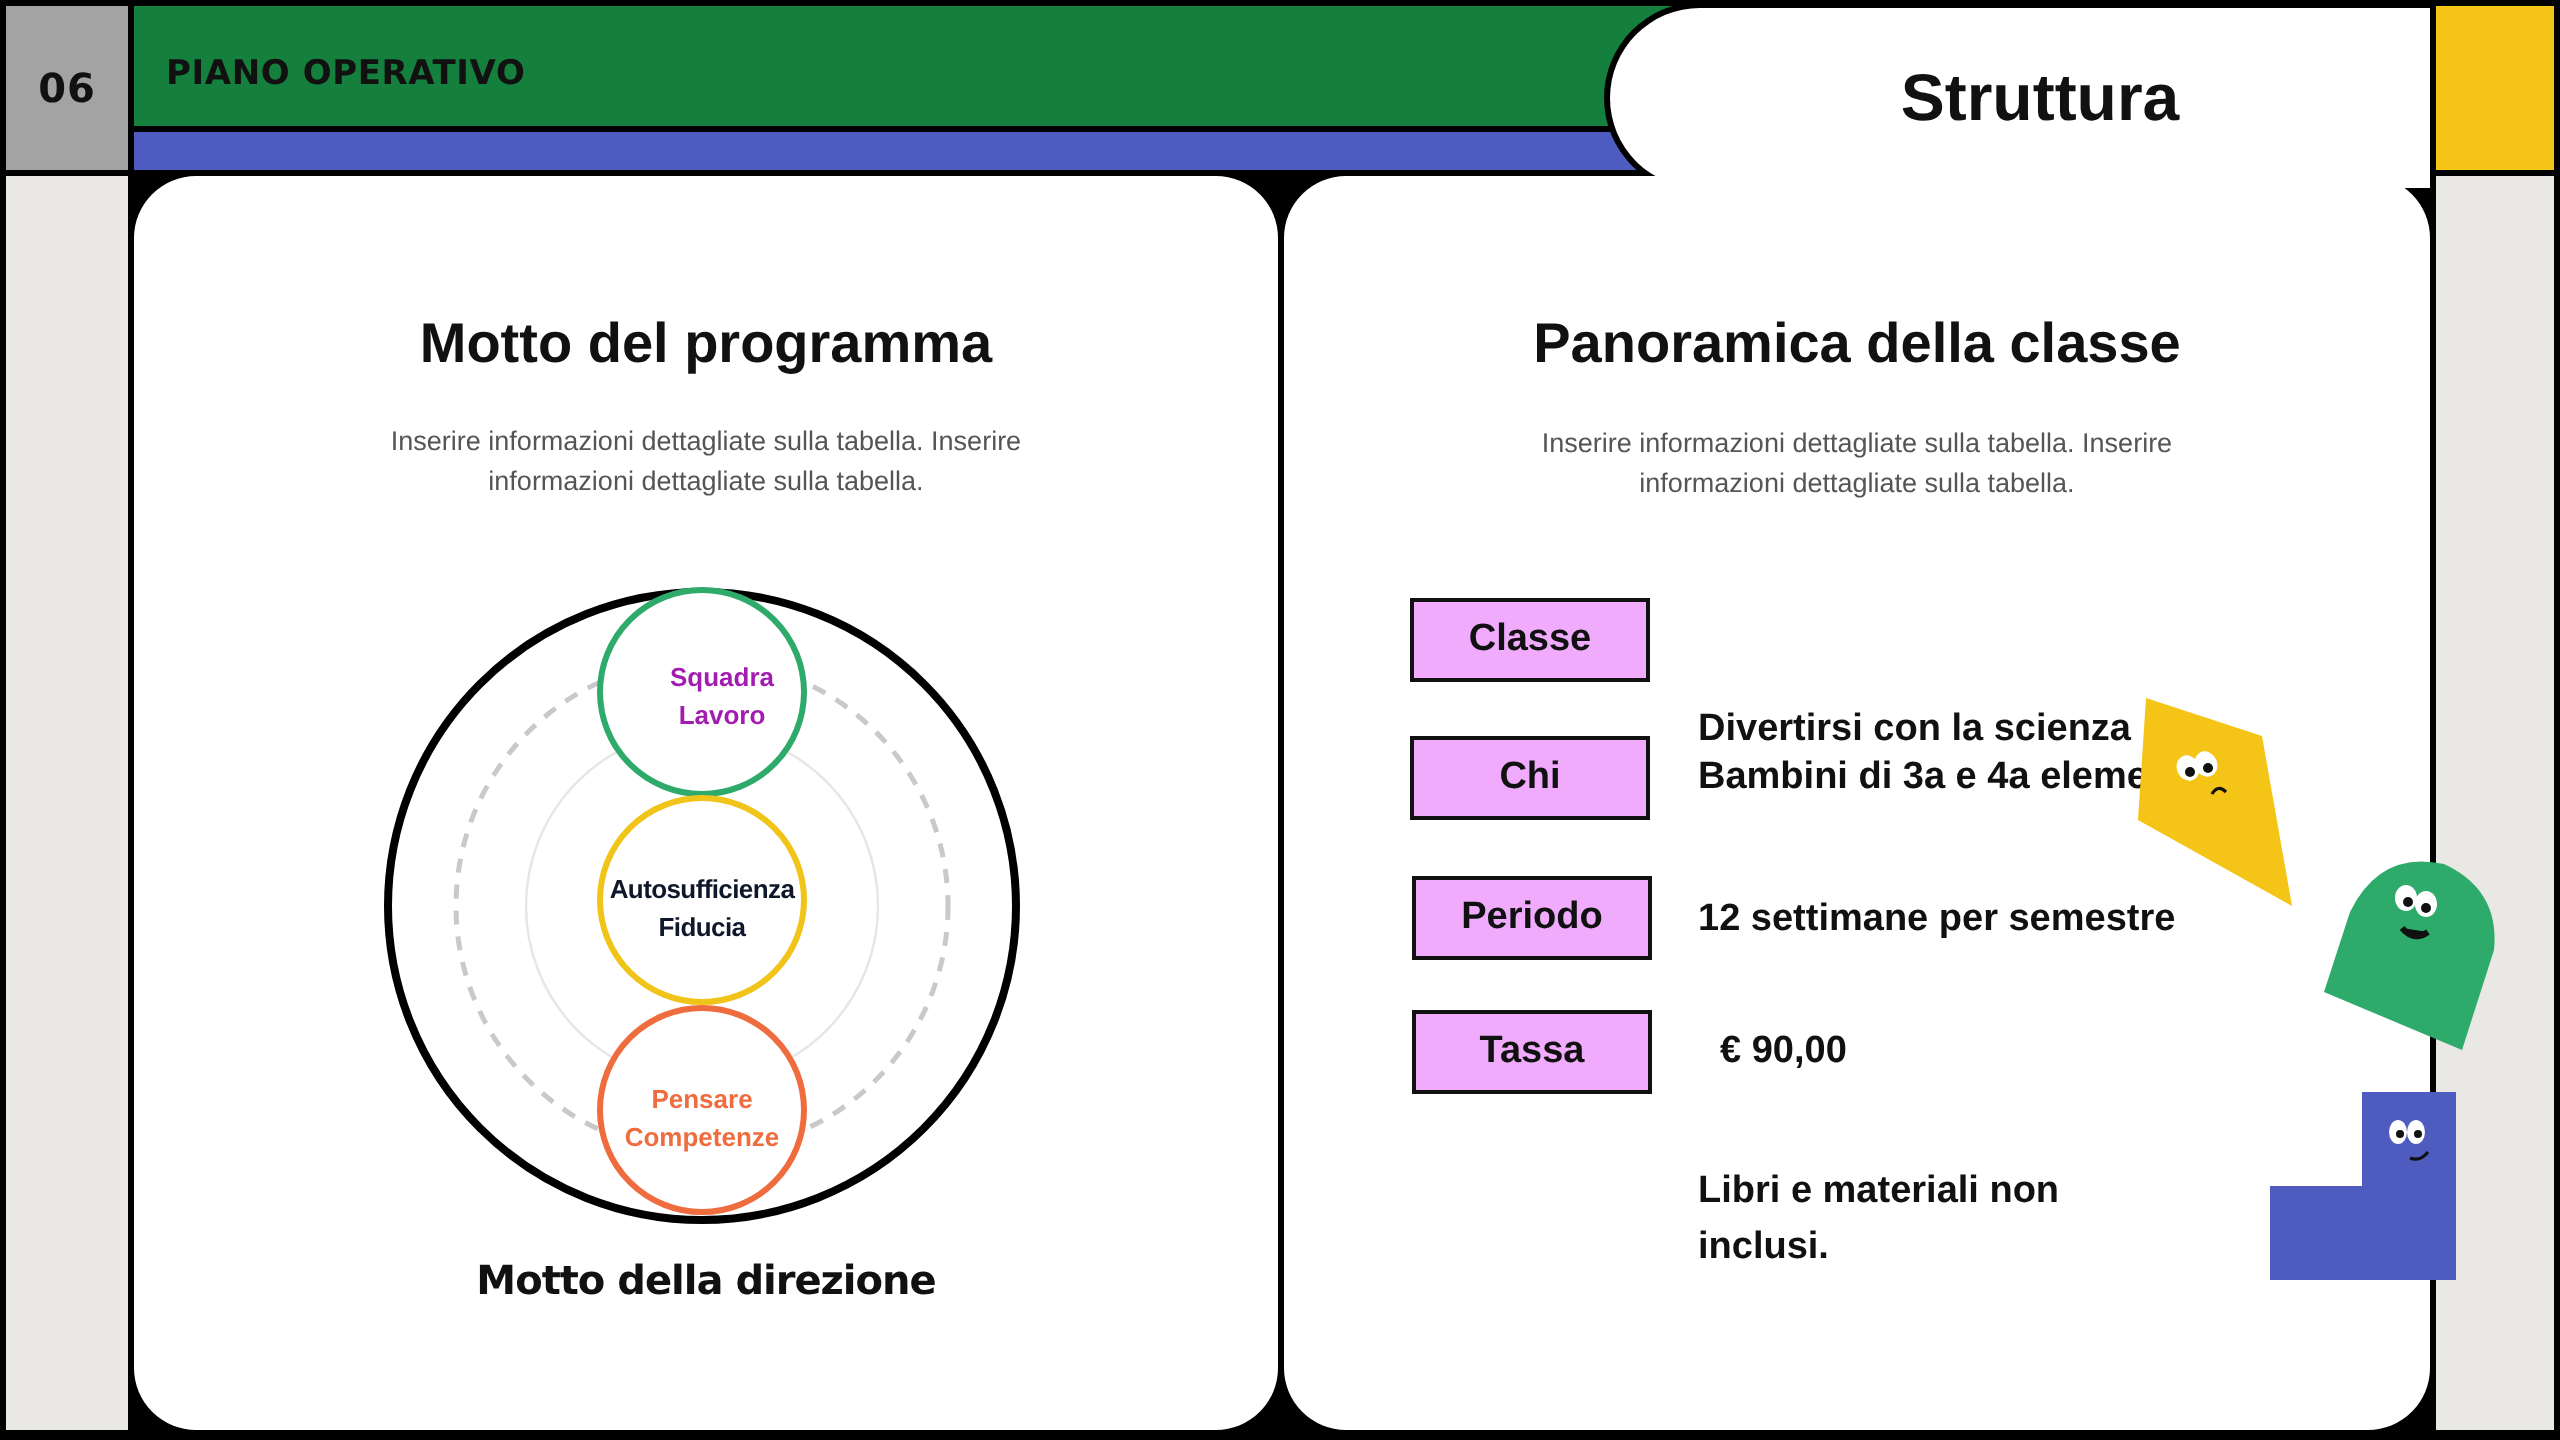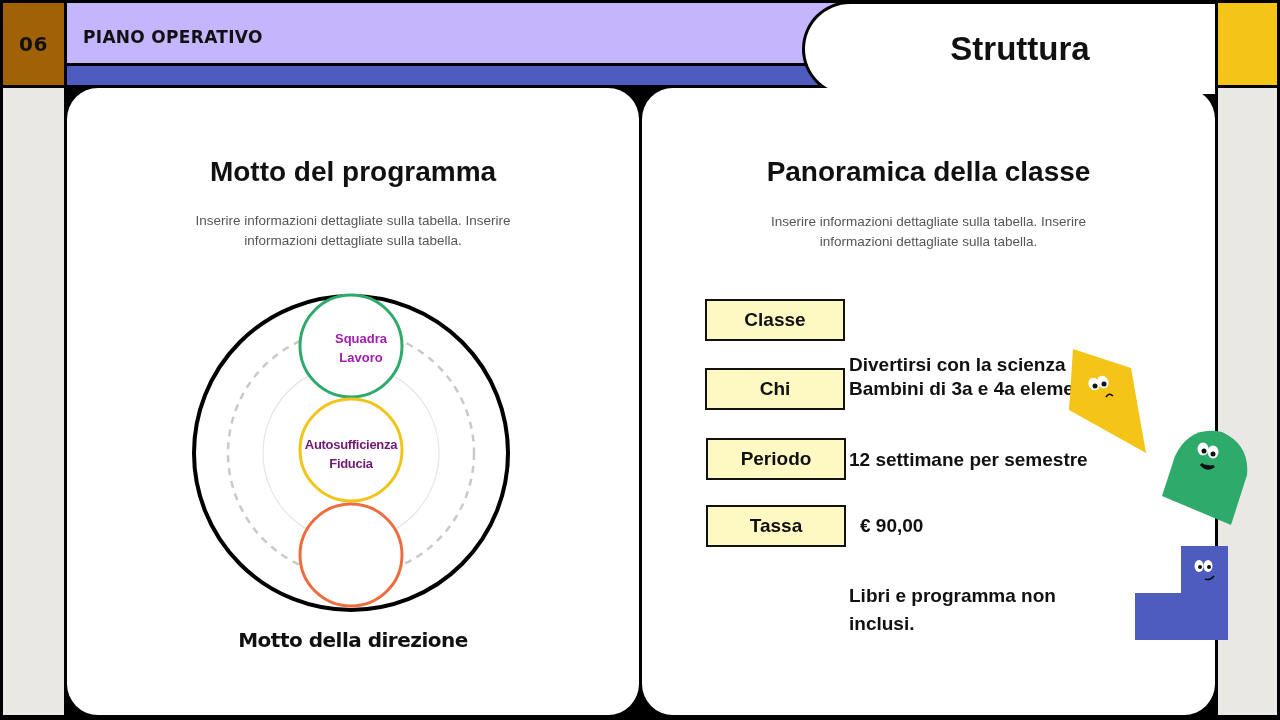--- a/index.html
+++ b/index.html
@@ -2,24 +2,24 @@
 <html><head>
 <meta charset="utf-8">
 <style>
   * { box-sizing: border-box; margin: 0; padding: 0; }
   html, body { width: 1280px; height: 720px; overflow: hidden; background: #000; }
   body { position: relative; font-family: "Liberation Sans", sans-serif; }
 
   .abs { position: absolute; }
 
   
-  .num-box { left: 3px; top: 3px; width: 61px; height: 82px; background: #a16207;
+  .num-box { left: 3px; top: 3px; width: 61px; height: 82px; background: #a3a3a3;
     display: flex; align-items: center; justify-content: center; }
   .num-box span { font-family: "DejaVu Sans", sans-serif; font-weight: 900; font-size: 20px; color: #111; letter-spacing: 0.5px; }
-  .orange-bar { left: 67px; top: 3px; width: 780px; height: 60px; background: #c4b5fd; }
+  .orange-bar { left: 67px; top: 3px; width: 780px; height: 60px; background: #15803d; }
   .orange-bar span { position: absolute; left: 16px; top: 24px; font-family: "DejaVu Sans", sans-serif; font-weight: 900; font-size: 17px; color: #111; letter-spacing: 0.3px; }
   .blue-bar { left: 67px; top: 66px; width: 780px; height: 19px; background: #4e5bbf; }
   .title-pill { left: 802px; top: 1px; width: 413px; height: 96px; background: #fff; border: 3px solid #000;
     border-radius: 60px 0 0 60px; border-right: none; display: flex; align-items: center; justify-content: center; }
   .title-pill span { font-size: 33px; font-weight: 700; color: #111; margin-left: 20px; }
   .yellow-box { left: 1218px; top: 3px; width: 59px; height: 82px; background: #f4c416; }
 
   
   .side-left { left: 3px; top: 88px; width: 61px; height: 627px; background: #e9e8e5; }
   .side-right { left: 1218px; top: 88px; width: 59px; height: 627px; background: #e9e8e5; }
@@ -31,21 +31,21 @@
 
   .panel h2 { position: absolute; left: 0; right: 0; text-align: center; font-size: 28px; font-weight: 700; color: #111; }
   .panel p.desc { position: absolute; left: 0; right: 0; text-align: center; font-size: 13.5px; color: #555; line-height: 20px; }
 
   
   .diagram { position: absolute; left: 124px; top: 205px; width: 320px; height: 320px; }
   .motto-dir { position: absolute; left: 0; right: 0; top: 540px; text-align: center;
     font-family: "DejaVu Sans", sans-serif; font-weight: 900; font-size: 20px; color: #111; letter-spacing: -0.5px; }
 
   
-  .row-label { position: absolute; width: 140px; height: 42px; border: 2px solid #111; background: #fef9c3;
+  .row-label { position: absolute; width: 120px; height: 42px; border: 2px solid #111; background: #f0abfc;
     display: flex; align-items: center; justify-content: center; font-size: 19px; font-weight: 700; color: #111; }
   .row-value { position: absolute; font-size: 19px; font-weight: 700; color: #111; line-height: 28px; }
 
   .mascots { position: absolute; left: 0; top: 0; width: 1280px; height: 720px; pointer-events: none; }
 </style>
 </head>
 <body>
 
 <div class="abs num-box">
   <span>06</span>
@@ -72,23 +72,27 @@
     <circle cx="160" cy="160" r="88" fill="none" stroke="#e6e6e6" stroke-width="1.2"></circle>
     <circle cx="160" cy="53" r="51" fill="#fff" stroke="#2eaa6b" stroke-width="3"></circle>
     <circle cx="160" cy="157" r="51" fill="#fff" stroke="#f0c419" stroke-width="3"></circle>
     <circle cx="160" cy="262" r="51" fill="#fff" stroke="#ef6c3e" stroke-width="3"></circle>
   </svg>
 
   <div class="abs" style="left:233px; top:241px; width:122px; text-align:center; font-size:13px; font-weight:700; line-height:19px; color:#a21caf;">
     <div>Squadra</div>
     <div>Lavoro</div>
   </div>
-  <div class="abs" style="left:228px; top:347px; width:112px; text-align:center; font-size:13px; font-weight:700; line-height:19px; color:#701a75; letter-spacing:-0.3px;">
+  <div class="abs" style="left:228px; top:347px; width:112px; text-align:center; font-size:13px; font-weight:700; line-height:19px; color:#0f172a; letter-spacing:-0.3px;">
     <div>Autosufficienza</div>
     <div>Fiducia</div>
+  </div>
+  <div class="abs" style="left:233px; top:452px; width:102px; text-align:center; font-size:13px; font-weight:700; line-height:19px; color:#ef6c3e;">
+    <div>Pensare</div>
+    <div>Competenze</div>
   </div>
 
   <div class="motto-dir">Motto della direzione</div>
 </div>
 
 <div class="abs panel panel-right">
   <h2 style="top:68px;">Panoramica della classe</h2>
   <p class="desc" style="top:124px; padding: 0 110px;">Inserire informazioni dettagliate sulla tabella. Inserire informazioni dettagliate sulla tabella.</p>
 
   <div class="row-label" style="left:63px; top:211px;">Classe</div>
@@ -96,21 +100,21 @@
 
   <div class="row-label" style="left:63px; top:280px;">Chi</div>
   <div class="row-value" style="left:207px; top:287px; white-space:nowrap;">Bambini di 3a e 4a elementare</div>
 
   <div class="row-label" style="left:64px; top:350px;">Periodo</div>
   <div class="row-value" style="left:207px; top:358px;">12 settimane per semestre</div>
 
   <div class="row-label" style="left:64px; top:417px;">Tassa</div>
   <div class="row-value" style="left:207px; top:424px;margin-left:11px;">€ 90,00</div>
 
-  <div class="row-value" style="left:207px; top:494px; width:210px;">Libri e programma non inclusi.</div>
+  <div class="row-value" style="left:207px; top:494px; width:210px;">Libri e materiali non inclusi.</div>
 </div>
 
 <svg class="mascots" viewBox="0 0 1280 720">
 
   <g>
     <polygon points="1073,349 1131,368 1146,453 1069,410" fill="#f4c416"></polygon>
     <ellipse cx="1094" cy="384" rx="5.5" ry="6.5" fill="#fff" transform="rotate(-25 1094 384)"></ellipse>
     <ellipse cx="1103" cy="382" rx="5.5" ry="6.5" fill="#fff" transform="rotate(-25 1103 382)"></ellipse>
     <circle cx="1095" cy="386" r="2.5" fill="#111"></circle>
     <circle cx="1104" cy="384" r="2.5" fill="#111"></circle>

